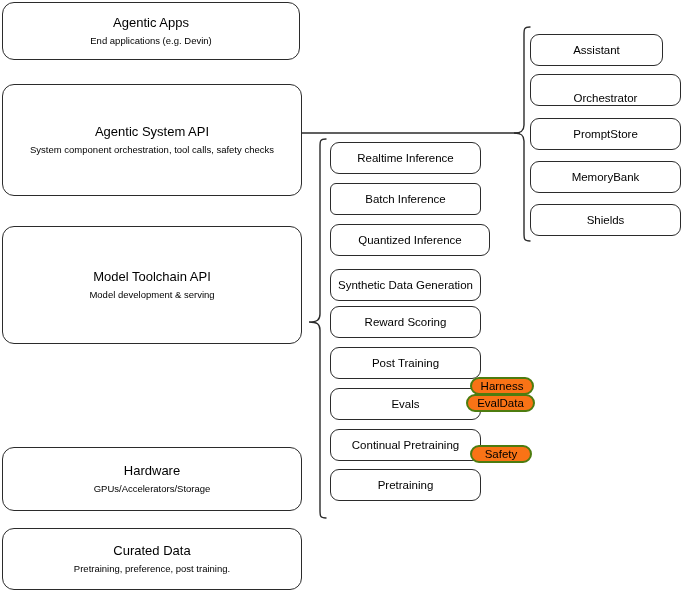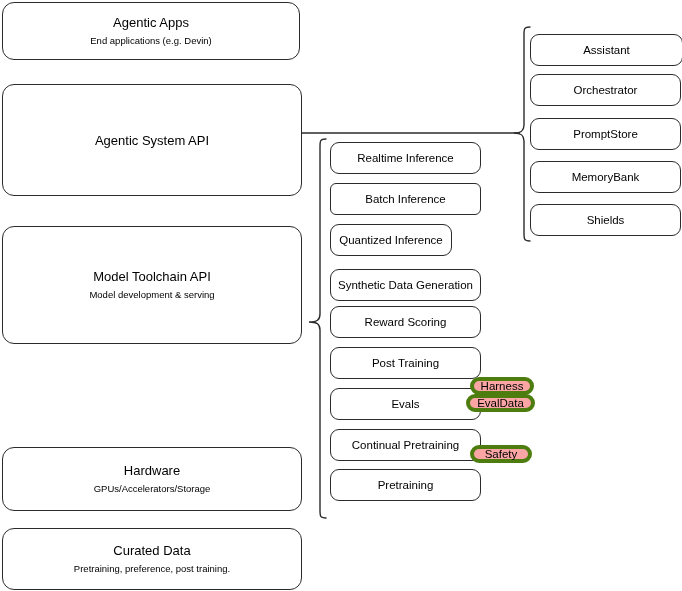--- a/index.html
+++ b/index.html
@@ -56,22 +56,22 @@
     text-align: center;
     font-size: 11.5px;
     line-height: 14px;
     color: #000000;
   }
 
   
   .tag-pill {
     position: absolute;
     box-sizing: border-box;
-    background: #fca5a5;
-    border: 4px solid #4d7c0f;
+    background: #f97316;
+    border: 2px solid #4d7c0f;
     border-radius: 999px;
     display: flex;
     align-items: center;
     justify-content: center;
     text-align: left;
     font-size: 11.5px;
     line-height: 13px;
     color: #000000;
     z-index: 5;
   }
@@ -91,20 +91,21 @@
 
 <div id="canvas">
 
   <div class="layer-box" style="left:2px; top:2px; width:298px; height:58px;">
     <div class="layer-title">Agentic Apps</div>
     <div class="layer-sub">End applications (e.g. Devin)</div>
   </div>
 
   <div class="layer-box" style="left:2px; top:84px; width:300px; height:112px;">
     <div class="layer-title">Agentic System API</div>
+    <div class="layer-sub">System component orchestration, tool calls, safety checks</div>
   </div>
 
   <div class="layer-box" style="left:2px; top:226px; width:300px; height:118px;">
     <div class="layer-title">Model Toolchain API</div>
     <div class="layer-sub">Model development &amp; serving</div>
   </div>
 
 
   <div class="layer-box" style="left:2px; top:447px; width:300px; height:64px;">
     <div class="layer-title">Hardware</div>
@@ -133,21 +134,21 @@
       <path d="M20 1 C14 1 14 3 14 9 L14 176 C14 182 11 184 3 184 C11 184 14 186 14 192 L14 372 C14 378 14 380 20 380" fill="none" stroke="#2b2b2b" stroke-width="1.4" stroke-linecap="round"></path>
     </svg>
   </div>
 
   <div class="pill-box" style="left:330px; top:142px; width:151px; height:32px;">
     <span>Realtime Inference</span>
   </div>
   <div class="pill-box" style="left:330px; top:183px; width:151px; height:32px;border-radius:6px;">
     <span>Batch Inference</span>
   </div>
-  <div class="pill-box" style="left:330px; top:224px; width:122px; height:32px;">
+  <div class="pill-box" style="left:330px; top:224px; width:160px; height:32px;">
     <span>Quantized Inference</span>
   </div>
   <div class="pill-box" style="left:330px; top:269px; width:151px; height:32px;">
     <span>Synthetic Data Generation</span>
   </div>
   <div class="pill-box" style="left:330px; top:306px; width:151px; height:32px;">
     <span>Reward Scoring</span>
   </div>
   <div class="pill-box" style="left:330px; top:388px; width:151px; height:32px;">
     <span>Evals</span>
@@ -165,24 +166,24 @@
   <div class="tag-pill" style="left:470px; top:377px; width:64px; height:18px;">
     <span>Harness</span>
   </div>
   <div class="tag-pill" style="left:466px; top:394px; width:69px; height:18px;">
     <span>EvalData</span>
   </div>
   <div class="tag-pill" style="left:470px; top:410px; width:62px; height:18px;margin-top:35px;">
     <span>Safety</span>
   </div>
 
-  <div class="pill-box" style="left:530px; top:34px; width:153px; height:32px;">
+  <div class="pill-box" style="left:530px; top:34px; width:133px; height:32px;">
     <span>Assistant</span>
   </div>
-  <div class="pill-box" style="left:530px; top:74px; width:151px; height:32px;">
+  <div class="pill-box" style="left:530px; top:74px; width:151px; height:32px;align-items:flex-end;">
     <span>Orchestrator</span>
   </div>
   <div class="pill-box" style="left:530px; top:118px; width:151px; height:32px;">
     <span>PromptStore</span>
   </div>
   <div class="pill-box" style="left:530px; top:161px; width:151px; height:32px;">
     <span>MemoryBank</span>
   </div>
   <div class="pill-box" style="left:530px; top:204px; width:151px; height:32px;">
     <span>Shields</span>

